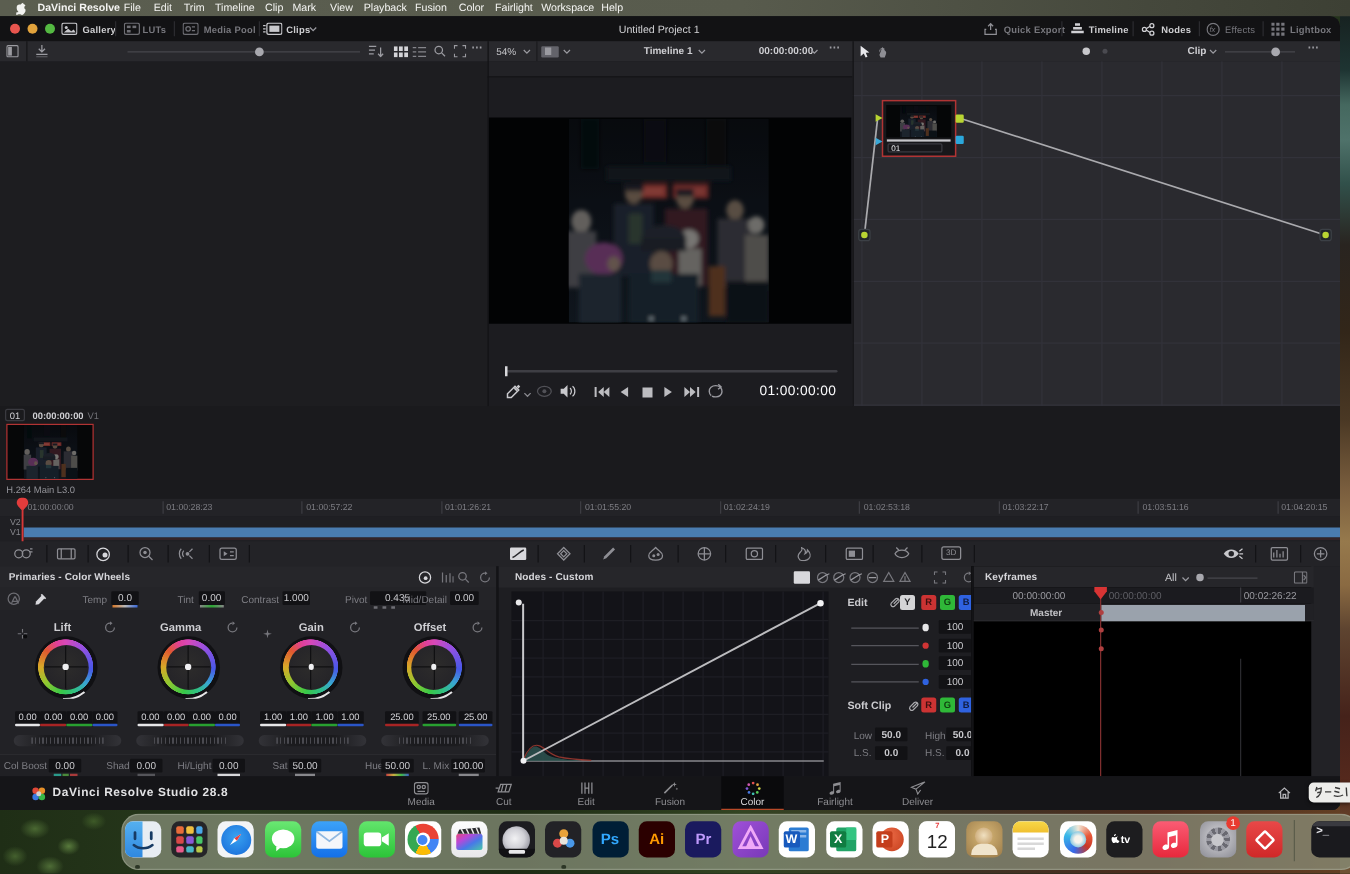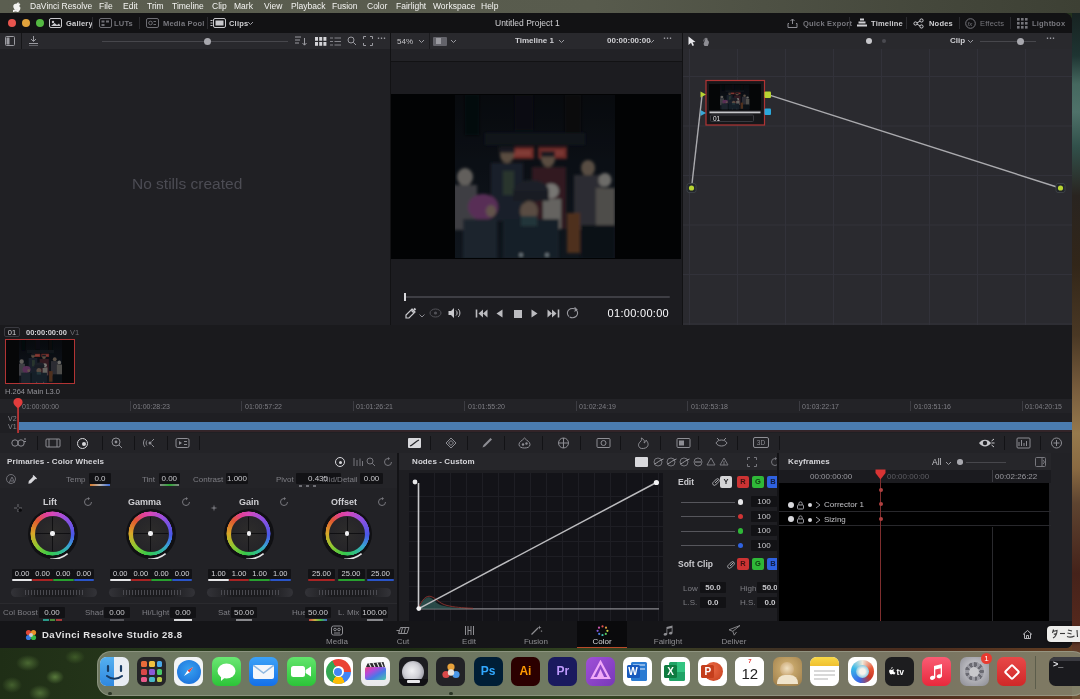--- a/index.html
+++ b/index.html
@@ -143,21 +143,21 @@
 </g>
 <rect x="0" y="0" width="160" height="163" fill="#05080b" opacity="0.3"></rect>
 </g>
 </defs>
 </svg>
 <div id="menubar">
 <svg style="position:absolute;left:13px;top:2px" width="9" height="10" viewBox="0 0 9 10">
       <path fill="#f2f2f0" d="M6.4 0.2c0.1 0.6-0.2 1.2-0.6 1.6-0.4 0.4-1 0.7-1.6 0.6-0.1-0.6 0.2-1.2 0.6-1.5C5.2 0.5 5.9 0.2 6.4 0.2zM8.4 7.3c-0.3 0.8-0.5 1.1-0.9 1.8-0.6 0.9-1.4 2-2.4 2-0.9 0-1.1-0.6-2.3-0.6-1.2 0-1.5 0.6-2.3 0.6-1 0-1.8-1-2.4-1.9" transform="scale(0.9)"></path>
       <path fill="#f2f2f0" d="M4.5 3.1c0.7 0 1.6-0.5 2.6-0.4 0.4 0 1.6 0.2 2.3 1.2C9.3 4 8.3 4.6 8.3 5.9c0 1.5 1.3 2 1.3 2s-0.9 2.6-2.2 2.6c-0.6 0-1-0.4-1.7-0.4-0.7 0-1.2 0.4-1.7 0.4C2.7 10.6 1 8.1 1 6.1c0-2 1.4-3 2.6-3C4.2 3.1 4.5 3.1 4.5 3.1z" transform="translate(-0.6,-1) scale(0.85)"></path>
     </svg>
-<span style="left:30px;font-weight:normal">DaVinci Resolve</span>
+<span style="left:30px;font-weight:bold">DaVinci Resolve</span>
 <span style="left:99px">File</span>
     <span style="left:123px">Edit</span>
 <span style="left:147px">Trim</span>
     <span style="left:172px">Timeline</span>
 <span style="left:212px">Clip</span>
     <span style="left:234px">Mark</span>
 <span style="left:264px">View</span>
     <span style="left:291px">Playback</span>
 <span style="left:332px">Fusion</span>
     <span style="left:367px">Color</span>
@@ -312,23 +312,20 @@
       </svg>
 <div class="abs" style="left:866px;top:5px;width:6px;height:6px;border-radius:50%;background:#c8c8cc"></div>
 <div class="abs" style="left:882px;top:6px;width:4px;height:4px;border-radius:50%;background:#4a4a50"></div>
 <span class="gi" style="left:950px;top:3px;font-size:8px;color:#cfcfd3;font-weight:bold">Clip</span>
 <svg class="gi" style="left:967px;top:6px" width="7" height="5" viewBox="0 0 7 5">
         <path d="M1 1 L3.5 3.5 L6 1" stroke="#9a9aa0" fill="none"></path>
       </svg>
 <div class="abs" style="left:980px;top:7.5px;width:56px;height:1px;background:#47474c"></div>
 <div class="abs" style="left:1017px;top:4.5px;width:7px;height:7px;border-radius:50%;background:#a8a8ae"></div>
 <span class="gi" style="left:1046px;top:0px;letter-spacing:1px;color:#9b9ba1;font-weight:bold">⋯</span>
-</div>
-<div id="gallery">
-<span class="abs" style="left:132px;top:126px;font-size:15.5px;color:#4c4c54">No stills created</span>
 </div>
 <div id="viewer">
 <div class="abs" style="left:0;top:0;width:292px;height:12.5px;background:#222226;border-bottom:1px solid #121214"></div>
 <div class="abs" style="left:1px;top:44.5px;width:290px;height:165px;background:#020304">
 <svg class="abs" style="left:64px;top:1px" width="160" height="163" viewBox="0 0 160 163">
           <use href="#scene"></use>
         </svg>
 </div>
 <div class="abs" style="left:15px;top:246.5px;width:265px;height:2px;background:#3e3e44;border-radius:1px"></div>
 <div class="abs" style="left:14px;top:243.5px;width:2px;height:8px;background:#d8d8dc"></div>
@@ -809,43 +806,23 @@
 <svg class="abs" style="left:256px;top:4px" width="11" height="10" viewBox="0 0 11 10">
           <rect x="0.5" y="0.5" width="10" height="9" rx="1" fill="none" stroke="#77777d"></rect>
           <path d="M7 0.5 V9.5 M8 3 L9.5 5 L8 7" stroke="#77777d" fill="none"></path>
         </svg>
 <div class="abs" style="left:0;top:17px;width:272px;height:12.5px;background:#1b1b1f">
 <span class="abs" style="left:31px;top:2px;font-size:8px;color:#9a9aa0">00:00:00:00</span>
 <span class="abs" style="left:108px;top:2px;font-size:8px;color:#5e5e64">00:00:00:00</span>
 <span class="abs" style="left:216px;top:2px;font-size:8px;color:#9a9aa0">00:02:26:22</span>
 <div class="abs" style="left:212.5px;top:0;width:1px;height:12px;background:#3c3c42"></div>
 </div>
-<div class="kfrow" style="top:44.5px">
-          <div class="kdot" style="left:9px"></div>
-          <svg class="abs" style="left:17px;top:3px" width="9" height="9" viewBox="0 0 9 9">
-            <rect x="1.5" y="4" width="6" height="4" rx="0.8" fill="none" stroke="#9a9aa0"></rect>
-            <path d="M2.8 4 V2.6 A1.7 1.7 0 0 1 6.2 2.6 V4" fill="none" stroke="#9a9aa0"></path>
-          </svg>
-          <div class="kdot" style="left:29px;width:4px;height:4px;top:5.5px"></div>
-          <svg class="abs" style="left:36px;top:3.5px" width="6" height="8" viewBox="0 0 6 8">
-            <path d="M1 1 L5 4 L1 7" stroke="#9a9aa0" fill="none"></path>
-          </svg>
-          <span style="position:absolute;left:45px;top:2.5px">Corrector 1</span>
-        </div>
-<div class="kfrow" style="top:59px">
-          <div class="kdot" style="left:9px"></div>
-          <svg class="abs" style="left:17px;top:3px" width="9" height="9" viewBox="0 0 9 9">
-            <rect x="1.5" y="4" width="6" height="4" rx="0.8" fill="none" stroke="#9a9aa0"></rect>
-            <path d="M2.8 4 V2.6 A1.7 1.7 0 0 1 6.2 2.6 V4" fill="none" stroke="#9a9aa0"></path>
-          </svg>
-          <div class="kdot" style="left:29px;width:4px;height:4px;top:5.5px"></div>
-          <svg class="abs" style="left:36px;top:3.5px" width="6" height="8" viewBox="0 0 6 8">
-            <path d="M1 1 L5 4 L1 7" stroke="#9a9aa0" fill="none"></path>
-          </svg>
-          <span style="position:absolute;left:45px;top:2.5px">Sizing</span>
+<div class="kfrow" style="top:30px;background:#212125">
+          <span style="position:absolute;left:45px;top:2.5px;font-weight:bold">Master</span>
+<div class="abs" style="left:102px;top:0.5px;width:163px;height:13px;background:#9aa2ac"></div>
         </div>
 <div class="abs" style="left:212.5px;top:74px;width:1px;height:94px;background:#2a2a2e"></div>
 <div class="abs" style="left:100.7px;top:26px;width:1.6px;height:142px;background:#7e2e2e"></div>
 <svg class="abs" style="left:96px;top:16px" width="11" height="11" viewBox="0 0 11 11">
           <path d="M0.5 0.5 H10.5 L10.5 4 L5.5 10.5 L0.5 4 Z" fill="#d83434"></path>
         </svg>
 <div class="kfd" style="top:34.5px"></div>
 <div class="kfd" style="top:49px"></div>
 <div class="kfd" style="top:63.5px"></div>
 </div>

